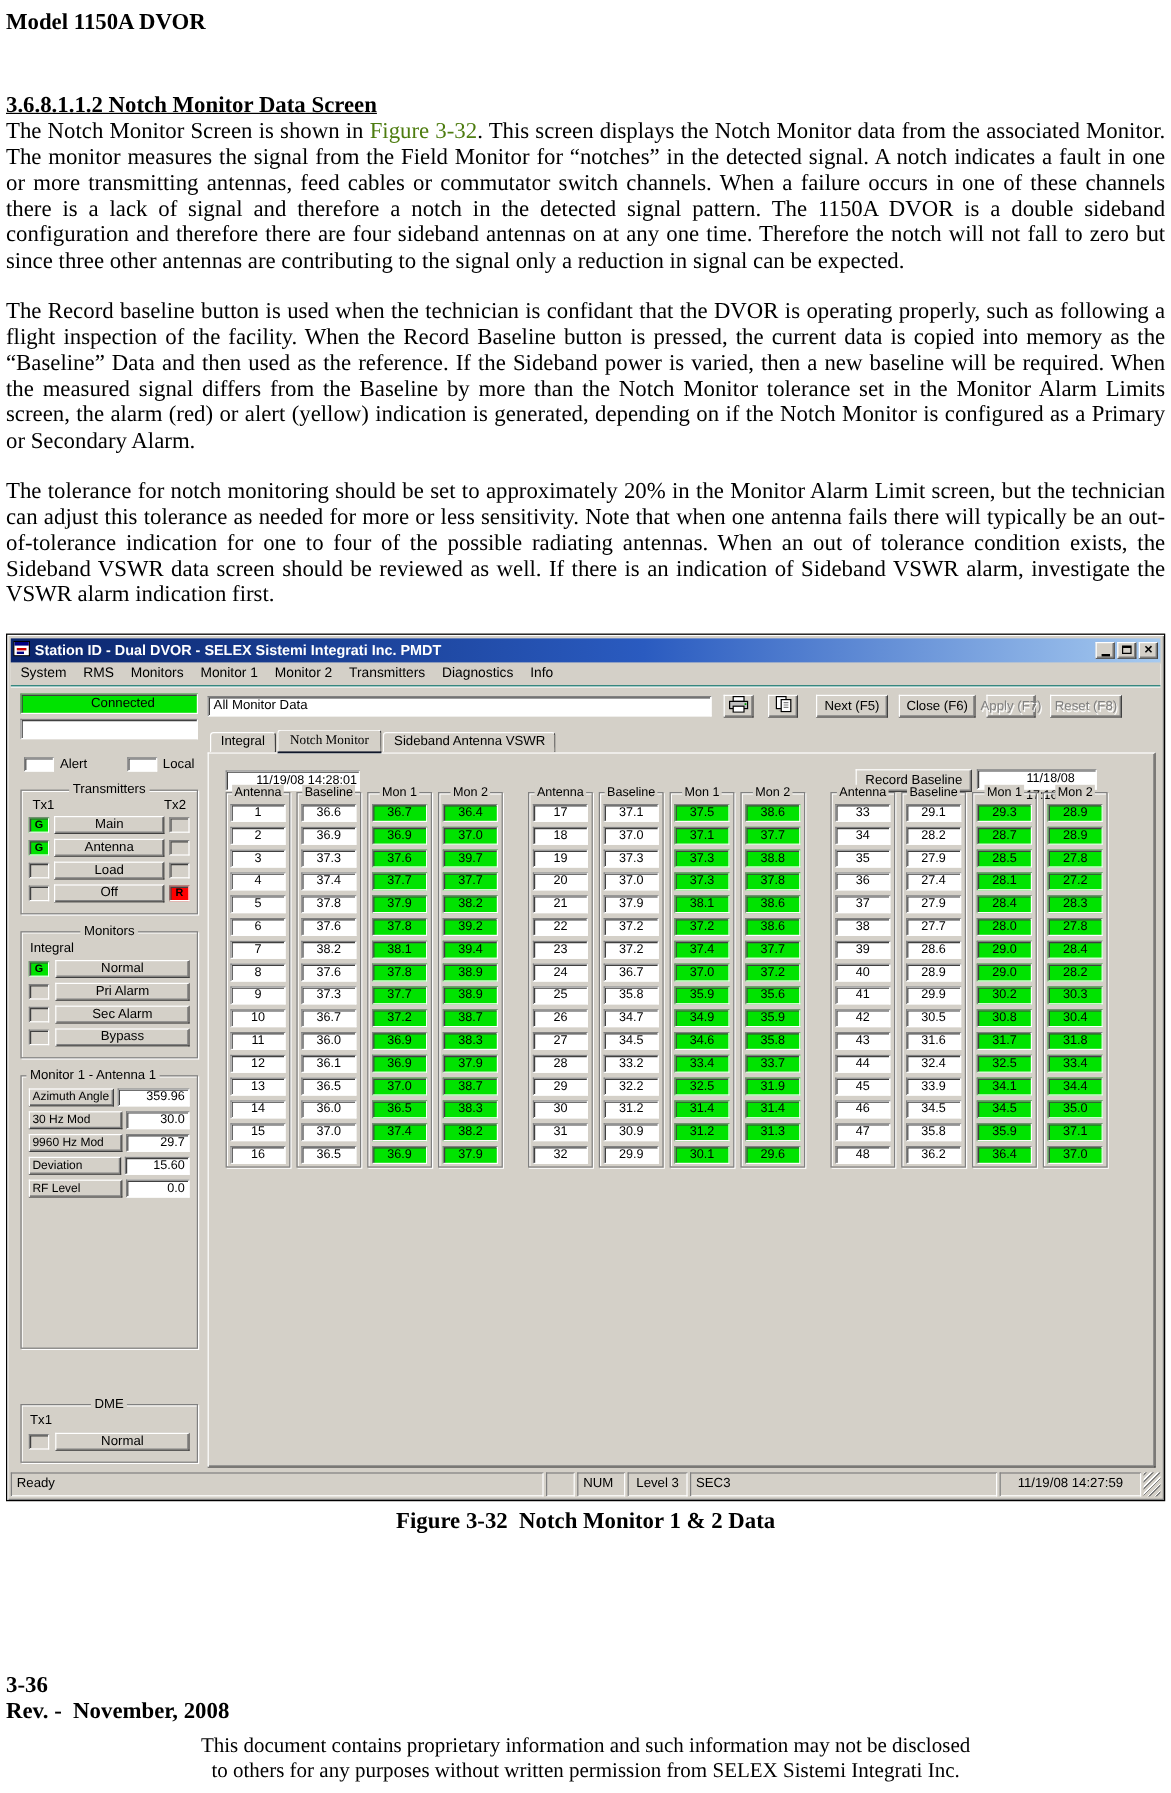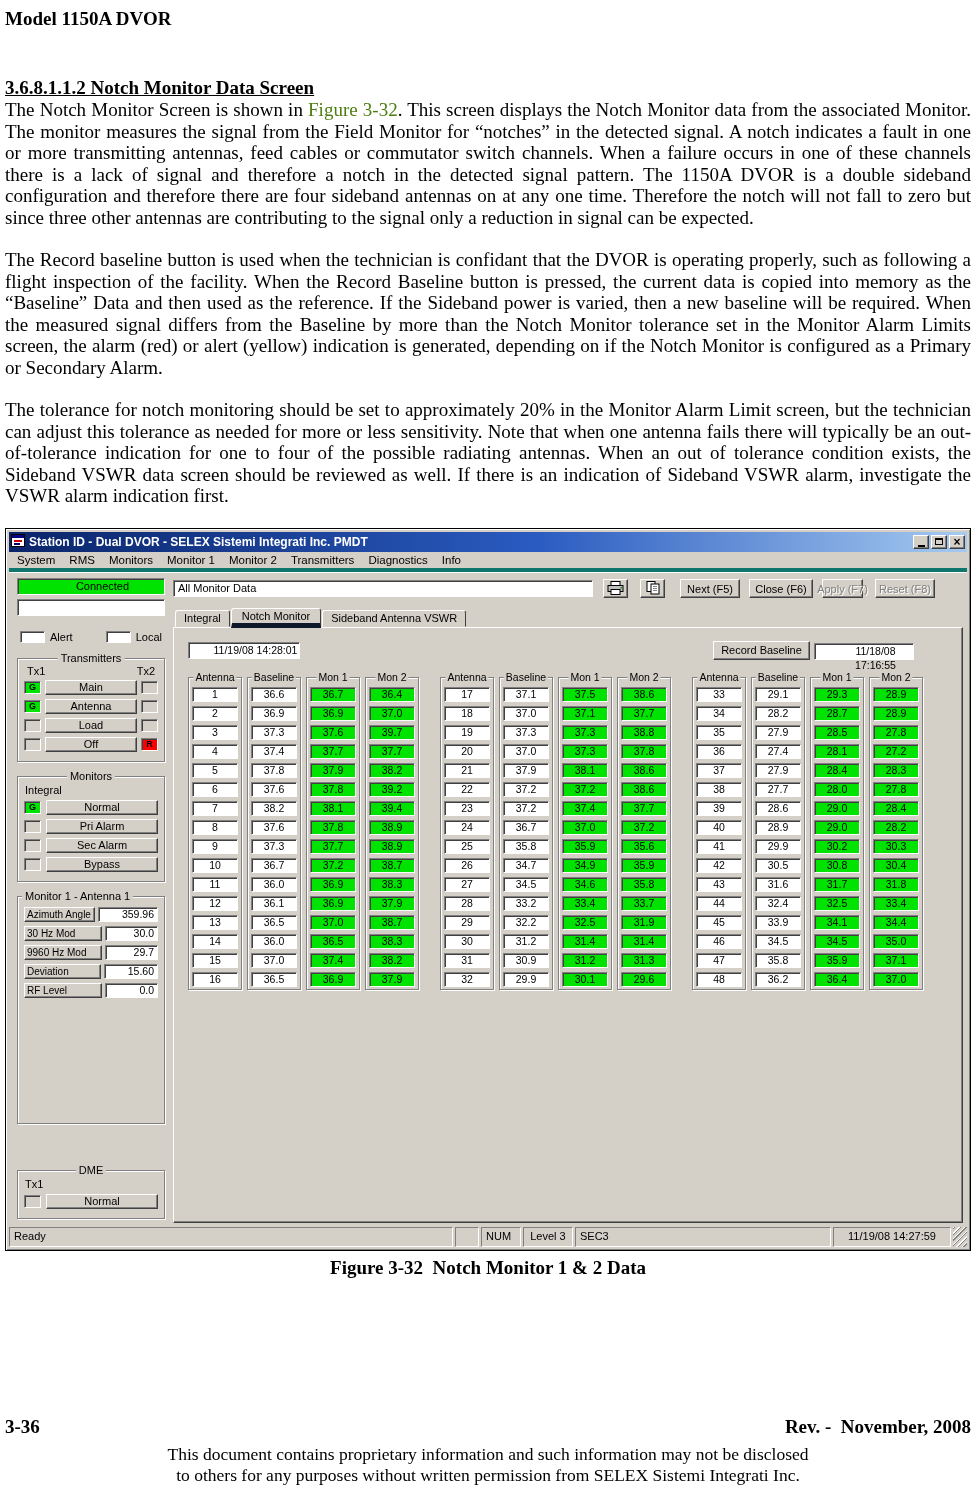--- a/index.html
+++ b/index.html
@@ -5,41 +5,41 @@
   * { margin:0; padding:0; box-sizing:border-box; }
   body { width:976px; height:1494px; margin:0 auto; position:relative; background:#ffffff; font-family:"Liberation Serif", serif; color:#000; }
   .page { position:absolute; inset:0; padding:8px 5px 0 5px; overflow:hidden; }
 
   
   .doc-header { font-size:19px; font-weight:bold; }
   .section-heading { margin-top:47px; font-size:19px; font-weight:bold; text-decoration:underline; }
   .para { font-size:19px; line-height:21.5px; text-align:justify; margin-bottom:21px; }
   .fig-link { color:#4d7c0f; }
   .fig-caption { text-align:center; font-size:19px; font-weight:bold; margin-top:6px; white-space:pre-wrap; }
-  .footer { position:absolute; left:5px; right:5px; bottom:56px; display:flex; justify-content:space-between; font-size:19px; font-weight:bold; white-space:pre-wrap; }
+  .footer { position:absolute; left:5px; right:5px; bottom:56px; display:flex; justify-content:space-between; font-size:19px; font-weight:bold; white-space:pre-wrap;flex-direction:column; }
   .disclaimer { position:absolute; left:0; right:0; bottom:8px; text-align:center; font-size:17.5px; line-height:21px; }
 
   
   .window { margin-top:20px; width:966px; background:#d4d0c8; border:1px solid #000;
             box-shadow: inset 1px 1px 0 #fff, inset -1px -1px 0 #808080; padding:3px;
             font-family:"Liberation Sans", sans-serif; font-size:11px; }
   .sunken { background:#fff; border:1px solid; border-color:#808080 #fff #fff #808080; box-shadow: inset 1px 1px 0 #404040; padding-left: 23px; }
   .raised { background:#d4d0c8; border:1px solid; border-color:#fff #404040 #404040 #fff; box-shadow: inset -1px -1px 0 #808080; }
 
   .titlebar { height:20px; background:linear-gradient(90deg,#0a246a 0%, #2a5bc0 55%, #a6caf0 100%);
               display:flex; align-items:center; padding:0 2px; gap:4px; }
   .title-text { color:#fff; font-weight:bold; font-size:12px; flex:1; white-space:nowrap; overflow:hidden; }
   .winbtns { display:flex; gap:2px; }
   .wbtn { width:16px; height:14px; display:flex; align-items:center; justify-content:center; }
   .glyph-min { width:7px; height:2px; background:#000; margin-top:8px; }
   .glyph-max { width:8px; height:7px; border:1px solid #000; border-top-width:2px; }
   .glyph-close::before { content:"×"; font-size:12px; font-weight:bold; line-height:10px; }
 
   .menubar { height:20px; display:flex; align-items:center; padding-left:1px;
-             border-bottom:4px solid #0f766e; box-shadow:0 1px 0 #fff; margin-bottom:1px; }
+             border-bottom:1px solid #0f766e; box-shadow:0 1px 0 #fff; margin-bottom:1px; }
   .menu-item { padding:3px 7px; font-size:11.5px; }
 
   .client { display:flex; gap:8px; padding:5px 4px 2px 8px; height:652px; }
 
   
   .sidebar { width:148px; display:flex; flex-direction:column; }
   .connected { height:17px; text-align:center; line-height:14px; background:#00e300; margin-bottom:4px; }
   .empty-field { height:17px; margin-bottom:15px; }
   .al-row { display:flex; align-items:center; padding:0 3px; margin-bottom:15px; }
   .checkbox { width:12px; height:12px; }
@@ -73,28 +73,28 @@
   .iconbtn { width:25px; height:19px; display:flex; align-items:center; justify-content:center; }
   .iconbtn.print { margin-left:10px; } .iconbtn.copy { margin-left:12px; }
   .btn { height:19px; font-size:11px; display:flex; align-items:center; justify-content:center; padding:0 6px; white-space:nowrap; }
   .btn.next { margin-left:15px; width:60px; } .btn.closef6 { margin-left:9px; width:64px; }
   .btn.apply { margin-left:9px; width:41px; } .btn.reset { margin-left:12px; width:60px;text-align:center; }
   .btn.disabled { color:#808080; text-shadow:1px 1px 0 #fff; }
 
   .tab-strip { display:flex; align-items:flex-end; height:20px; padding-left:2px; position:relative; z-index:2; }
   .tab { height:17px; display:flex; align-items:center; padding:0 8px; background:#d4d0c8;
          border:1px solid; border-color:#fff #404040 #d4d0c8 #fff; border-radius:3px 3px 0 0; margin-right:1px; }
-  .tab.selected { height:20px; padding:6px 10px; margin-bottom:-1px; border-bottom:5px solid #0f172a; z-index:3; }
+  .tab.selected { height:20px; padding:6px 10px; margin-bottom:-1px; border-bottom:2px solid #0f172a; z-index:3;font-family:Liberation Serif, serif; }
 
   .panel { flex:1; border:1px solid; border-color:#fff #404040 #404040 #fff;
            box-shadow: inset -1px -1px 0 #808080, inset 1px 1px 0 #d4d0c8; padding-top:13px; }
-  .panel-head { display:flex; align-items:center; justify-content:space-between; padding:0 48px 0 14px; margin-bottom:17px; }
+  .panel-head { display:flex; align-items:center; justify-content:space-between; padding:0 48px 0 14px; }
   .ts-field { height:17px; font-size:10.5px; line-height:14px; text-align:center; }
   .ts-left { width:112px; } .ts-right { width:100px; }
-  .ph-right { display:flex; align-items:flex-end; gap:4px; }
+  .ph-right { display:flex; align-items:flex-start; gap:4px; }
   .rb-btn { width:97px; }
 
   .tables { display:flex; gap:21px; padding-left:14px; }
   .table-group { display:flex; gap:5px; }
   .colbox { width:54px; position:relative; border:1px solid #808080;
             box-shadow: inset 1px 1px 0 #fff, 1px 1px 0 #fff; padding:9px 3px 2px; align-self:flex-start; }
   .collegend { position:absolute; top:-7px; left:50%; transform:translateX(-50%); background:#d4d0c8;
                padding:0 2px; font-size:10.5px; line-height:13px; white-space:nowrap; }
   .cell { height:15px; margin-bottom:4px; font-size:10.5px; line-height:13px; text-align:center;
           background:#fff; border:1px solid; border-color:#808080 #fff #fff #808080; box-shadow: inset 1px 1px 0 #404040; }

